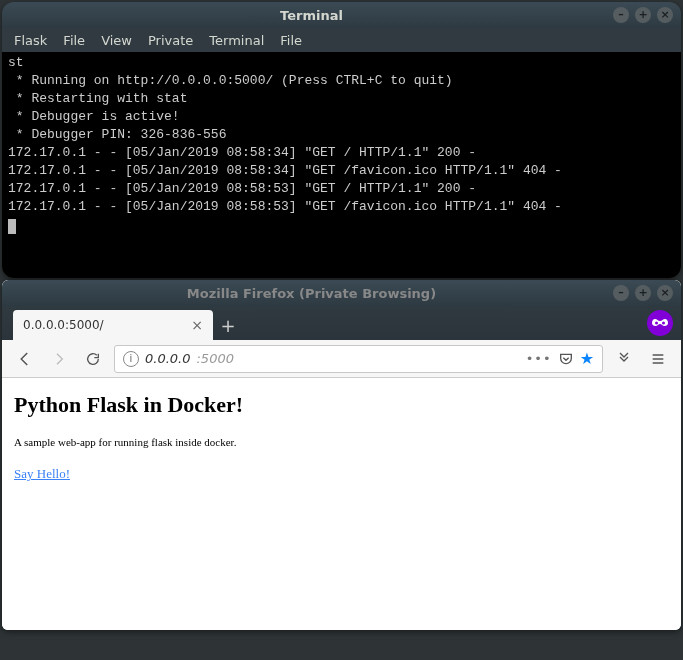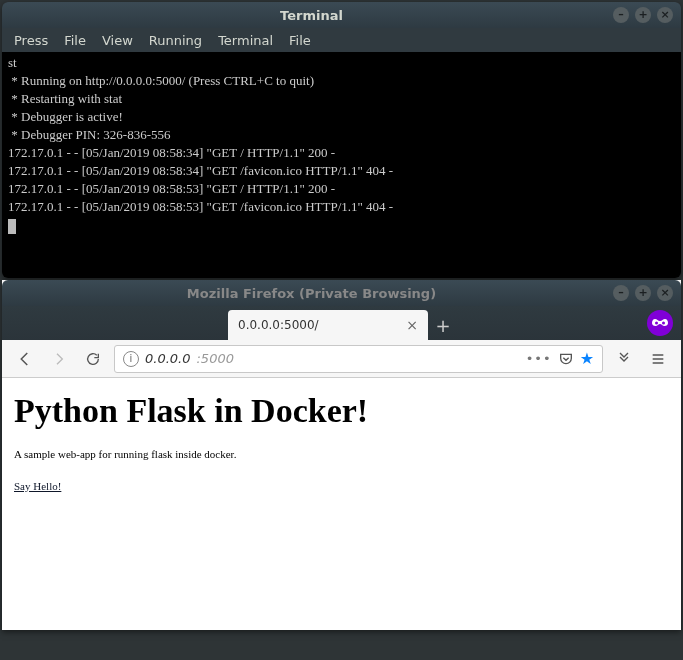--- a/index.html
+++ b/index.html
@@ -49,60 +49,59 @@
     padding: 0 12px;
     color: #d3d7cf;
     font-size: 13px;
   }
   .menubar span { cursor: default; }
 
   
   .terminal-window {
     width: 679px;
     margin: 2px;
-    border-radius: 6px;
+    border-radius: 12px;
     overflow: hidden;
     box-shadow: 0 2px 6px rgba(0,0,0,.5);
   }
   .terminal-body {
     background: #000;
     color: #cccccc;
-    font-family: Liberation Serif, serif;
+    font-family: Liberation Mono, monospace;
     font-size: 13px;
     line-height: 18px;
     padding: 2px 6px 8px 6px;
     height: 226px;
     white-space: pre;
     overflow: hidden;
     position: relative;
   }
   .term-cursor {
     display: inline-block;
     width: 8px; height: 15px;
     background: #bbbbbb;
     vertical-align: bottom;
   }
 
   
   .firefox-window {
     width: 679px;
     margin: 2px;
-    border-radius: 0;
+    border-radius: 6px;
     overflow: hidden;
     box-shadow: 0 2px 6px rgba(0,0,0,.5);
     background: #f6f6f6;
   }
   .ff-tabbar {
     height: 34px;
     background: linear-gradient(to bottom,#2f3a40,#2b343a);
     display: flex;
     align-items: flex-end;
-    padding-left: 3px;
+    padding-left: 11px;
     position: relative;
-    justify-content: center;
   }
   .ff-tab {
     height: 30px;
     min-width: 200px;
     background: #f6f6f6;
     border-top-left-radius: 4px;
     border-top-right-radius: 4px;
     display: flex;
     align-items: center;
     padding: 0 10px;
@@ -175,53 +174,53 @@
 
   
   .page {
     background:#fff;
     padding: 14px 12px;
     height: 252px;
     font-family: "Times New Roman", serif;
     color:#000;
   }
   .page h1 {
-    font-size: 34px;
+    font-size: 22px;
     font-weight: bold;
     margin-bottom: 18px;
   }
   .page p {
     font-size: 11px;
     margin-bottom: 18px;
   }
   .page a {
-    color: #0f172a;
+    color: #3b82f6;
     text-decoration: underline;
-    font-size: 11px;
+    font-size: 13px;
   }
 
   svg { display:block; }
 </style>
 </head>
 <body>
 
 <div class="terminal-window">
   <div class="titlebar">
     <span class="title">Terminal</span>
     <span class="title-controls">
       <span class="title-btn">–</span>
       <span class="title-btn">+</span>
       <span class="title-btn">×</span>
     </span>
   </div>
   <div class="menubar">
-    <span>Press</span>
+    <span>Flask</span>
     <span>File</span>
     <span>View</span>
-    <span>Running</span>
+    <span>Private</span>
     <span>Terminal</span>
     <span>File</span>
   </div>
   <div class="terminal-body"><span>st</span>
 <span> * Running on http://0.0.0.0:5000/ (Press CTRL+C to quit)</span>
 <span> * Restarting with stat</span>
 <span> * Debugger is active!</span>
 <span> * Debugger PIN: 326-836-556</span>
 <span>172.17.0.1 - - [05/Jan/2019 08:58:34] "GET / HTTP/1.1" 200 -</span>
 <span>172.17.0.1 - - [05/Jan/2019 08:58:34] "GET /favicon.ico HTTP/1.1" 404 -</span>

